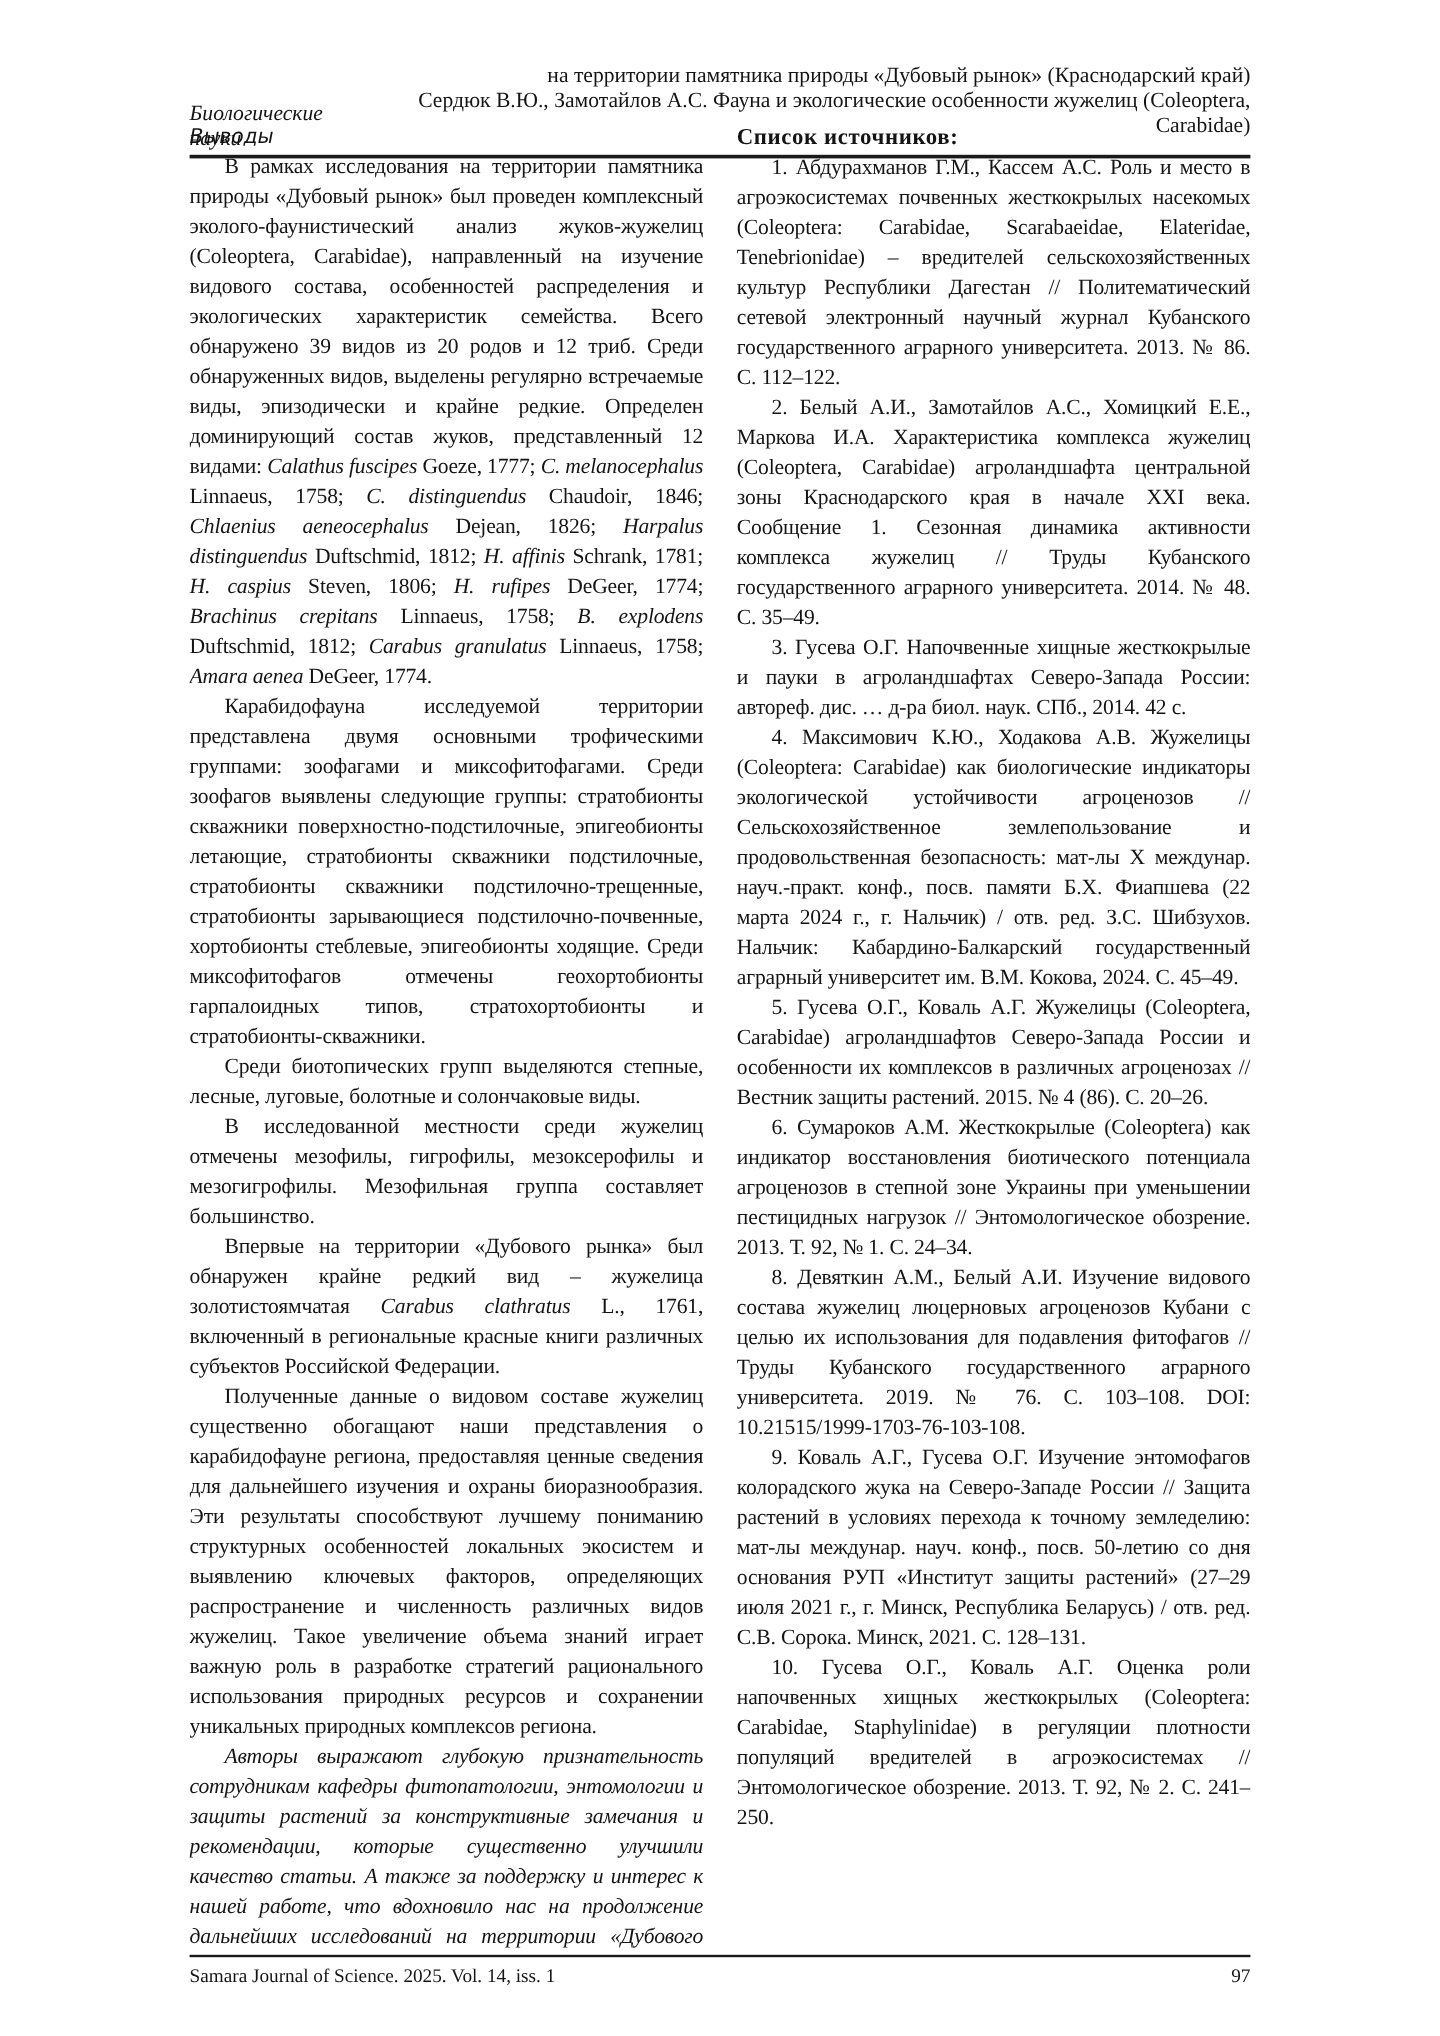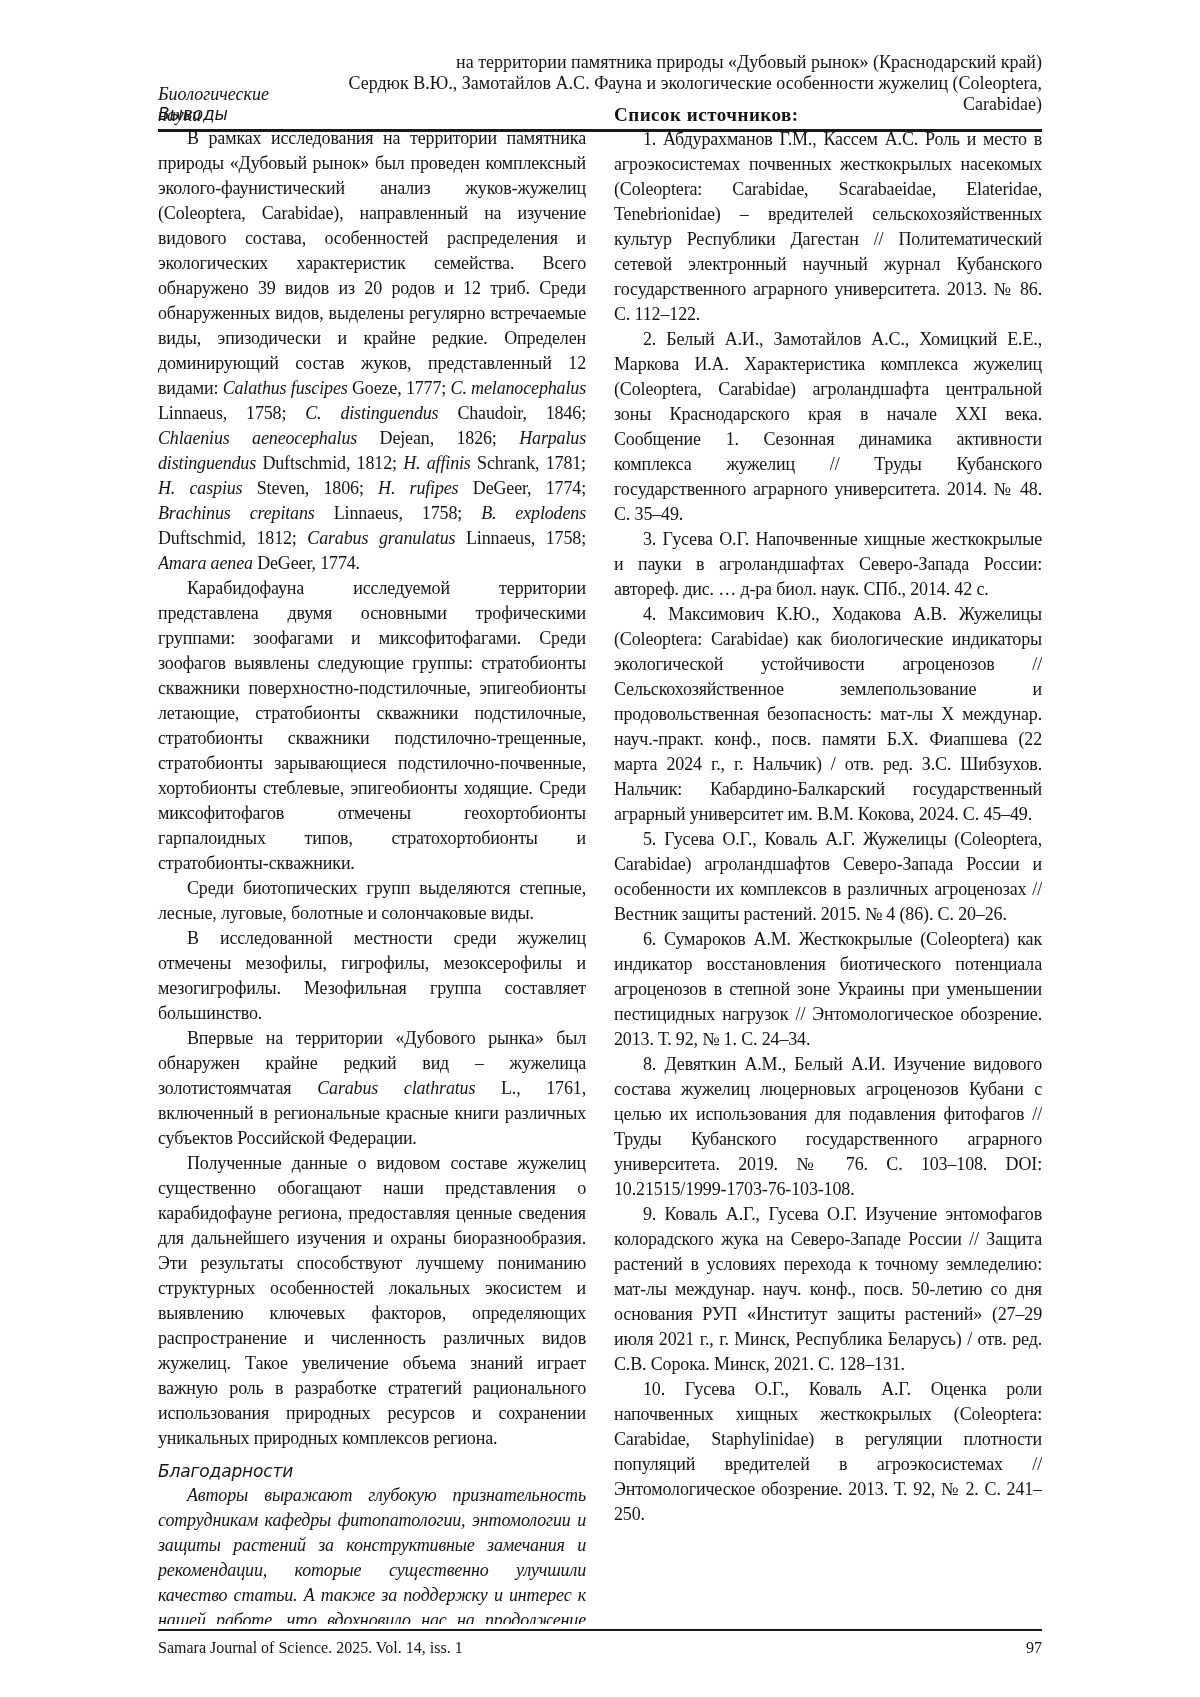--- a/index.html
+++ b/index.html
@@ -63,21 +63,20 @@
   <div class="columns body-text">
 
     <div class="col">
       <p class="subhead">Выводы</p>
       <p>В рамках исследования на территории памятника природы «Дубовый рынок» был проведен комплексный эколого-фаунистический анализ жуков-жужелиц (Coleoptera, Carabidae), направленный на изучение видового состава, особенностей распределения и экологических характеристик семейства. Всего обнаружено 39 видов из 20 родов и 12 триб. Среди обнаруженных видов, выделены регулярно встречаемые виды, эпизодически и крайне редкие. Определен доминирующий состав жуков, представленный 12 видами: <i>Calathus fuscipes</i> Goeze, 1777; <i>C. melanocephalus</i> Linnaeus, 1758; <i>C. distinguendus</i> Chaudoir, 1846; <i>Chlaenius aeneocephalus</i> Dejean, 1826; <i>Harpalus distinguendus</i> Duftschmid, 1812; <i>H. affinis</i> Schrank, 1781; <i>H. caspius</i> Steven, 1806; <i>H. rufipes</i> DeGeer, 1774; <i>Brachinus crepitans</i> Linnaeus, 1758; <i>B. explodens</i> Duftschmid, 1812; <i>Carabus granulatus</i> Linnaeus, 1758; <i>Amara aenea</i> DeGeer, 1774.</p>
       <p>Карабидофауна исследуемой территории представлена двумя основными трофическими группами: зоофагами и миксофитофагами. Среди зоофагов выявлены следующие группы: стратобионты скважники поверхностно-подстилочные, эпигеобионты летающие, стратобионты скважники подстилочные, стратобионты скважники подстилочно-трещенные, стратобионты зарывающиеся подстилочно-почвенные, хортобионты стеблевые, эпигеобионты ходящие. Среди миксофитофагов отмечены геохортобионты гарпалоидных типов, стратохортобионты и стратобионты-скважники.</p>
       <p>Среди биотопических групп выделяются степные, лесные, луговые, болотные и солончаковые виды.</p>
       <p>В исследованной местности среди жужелиц отмечены мезофилы, гигрофилы, мезоксерофилы и мезогигрофилы. Мезофильная группа составляет большинство.</p>
       <p>Впервые на территории «Дубового рынка» был обнаружен крайне редкий вид – жужелица золотистоямчатая <i>Carabus clathratus</i> L., 1761, включенный в региональные красные книги различных субъектов Российской Федерации.</p>
       <p>Полученные данные о видовом составе жужелиц существенно обогащают наши представления о карабидофауне региона, предоставляя ценные сведения для дальнейшего изучения и охраны биоразнообразия. Эти результаты способствуют лучшему пониманию структурных особенностей локальных экосистем и выявлению ключевых факторов, определяющих распространение и численность различных видов жужелиц. Такое увеличение объема знаний играет важную роль в разработке стратегий рационального использования природных ресурсов и сохранении уникальных природных комплексов региона.</p>
-      <p class="subhead spaced">Благодарности</p>
       <p class="ack">Авторы выражают глубокую признательность сотрудникам кафедры фитопатологии, энтомологии и защиты растений за конструктивные замечания и рекомендации, которые существенно улучшили качество статьи. А также за поддержку и интерес к нашей работе, что вдохновило нас на продолжение дальнейших исследований на территории «Дубового рынка».</p>
     </div>
 
     <div class="col">
       <p class="sources-head">Список источников:</p>
       <p>1. Абдурахманов Г.М., Кассем А.С. Роль и место в агроэкосистемах почвенных жесткокрылых насекомых (Coleoptera: Carabidae, Scarabaeidae, Elateridae, Tenebrionidae) – вредителей сельскохозяйственных культур Республики Дагестан // Политематический сетевой электронный научный журнал Кубанского государственного аграрного университета. 2013. № 86. С. 112–122.</p>
       <p>2. Белый А.И., Замотайлов А.С., Хомицкий Е.Е., Маркова И.А. Характеристика комплекса жужелиц (Coleoptera, Carabidae) агроландшафта центральной зоны Краснодарского края в начале XXI века. Сообщение 1. Сезонная динамика активности комплекса жужелиц // Труды Кубанского государственного аграрного университета. 2014. № 48. С. 35–49.</p>
       <p>3. Гусева О.Г. Напочвенные хищные жесткокрылые и пауки в агроландшафтах Северо-Запада России: автореф. дис. … д-ра биол. наук. СПб., 2014. 42 с.</p>
       <p>4. Максимович К.Ю., Ходакова А.В. Жужелицы (Coleoptera: Carabidae) как биологические индикаторы экологической устойчивости агроценозов // Сельскохозяйственное землепользование и продовольственная безопасность: мат-лы X междунар. науч.-практ. конф., посв. памяти Б.Х. Фиапшева (22 марта 2024 г., г. Нальчик) / отв. ред. З.С. Шибзухов. Нальчик: Кабардино-Балкарский государственный аграрный университет им. В.М. Кокова, 2024. С. 45–49.</p>
       <p>5. Гусева О.Г., Коваль А.Г. Жужелицы (Coleoptera, Carabidae) агроландшафтов Северо-Запада России и особенности их комплексов в различных агроценозах // Вестник защиты растений. 2015. № 4 (86). С. 20–26.</p>

